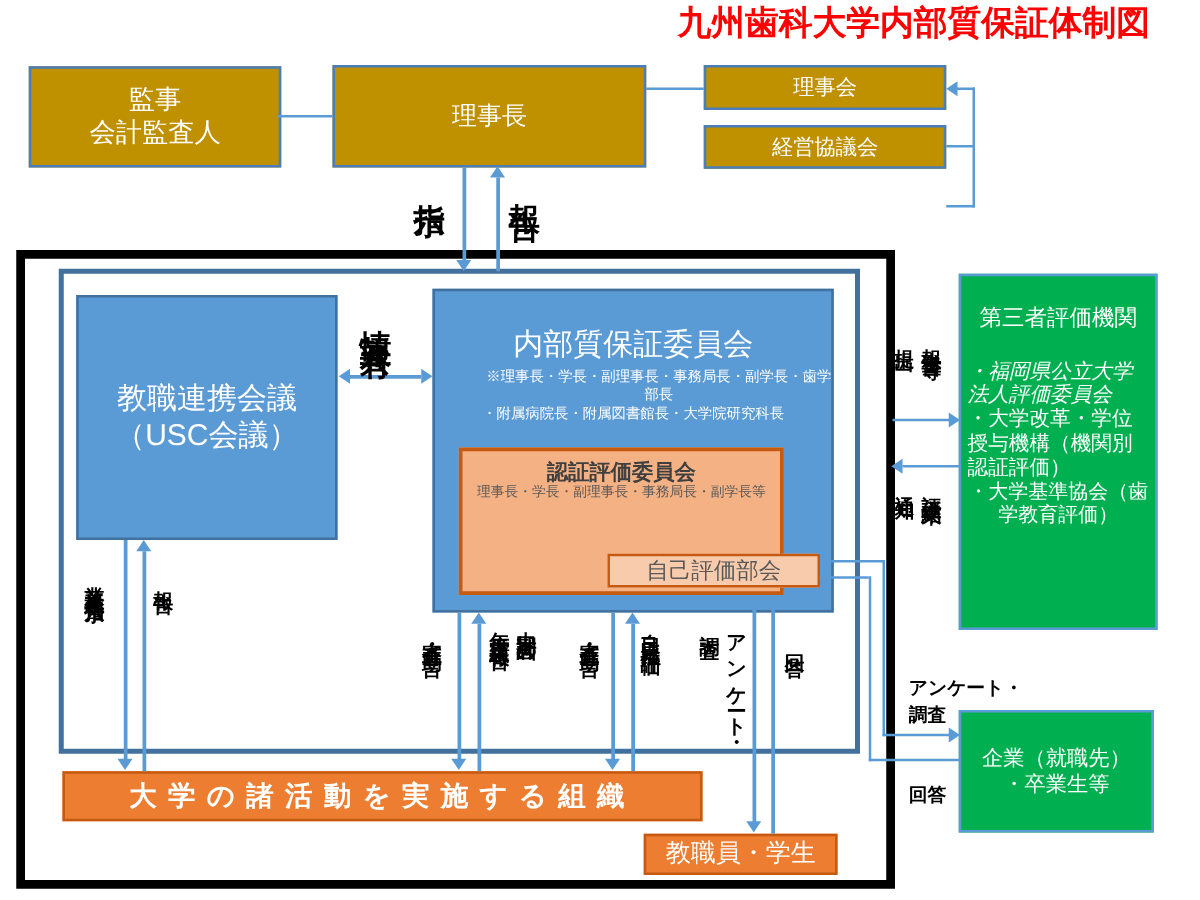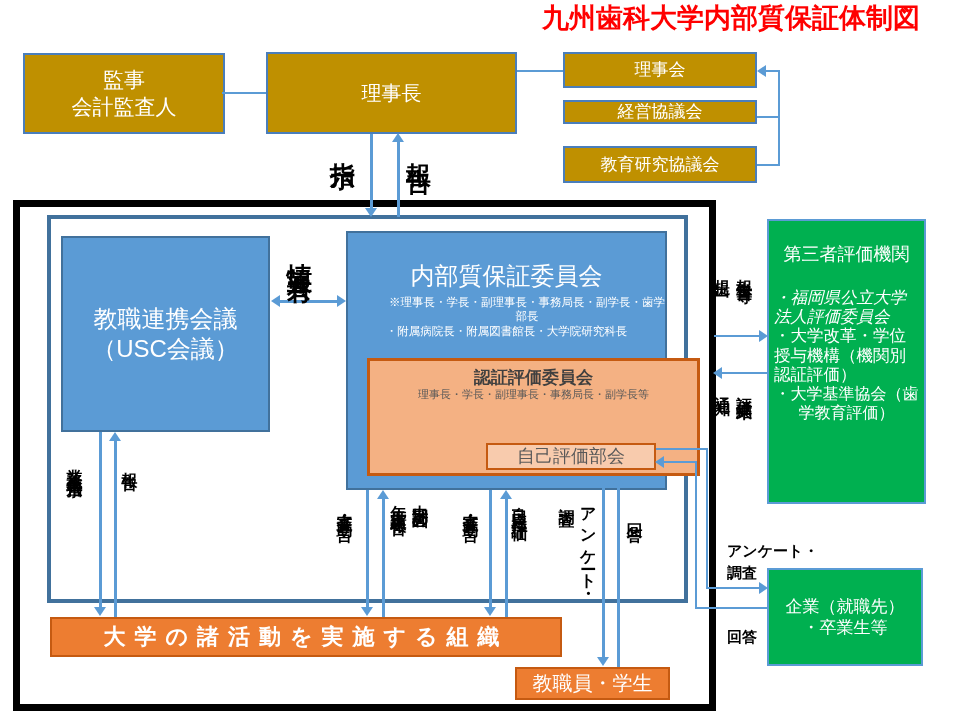--- a/index.html
+++ b/index.html
@@ -37,35 +37,34 @@
   <div class="abs" style="left:47px;top:215px;width:641px;height:388px;border:4px solid #41719C;"></div>
 
   <div class="box gold" style="left:23px;top:53px;width:202px;height:81px;font-size:21px;">
     <span>監事</span>
     <span>会計監査人</span>
   </div>
   <div class="box gold" style="left:266px;top:52px;width:251px;height:82px;font-size:20px;">
     <span>理事長</span>
   </div>
   <div class="box gold" style="left:563px;top:52px;width:194px;height:36px;font-size:17px;">理事会</div>
-  <div class="box gold" style="left:563px;top:100px;width:194px;height:24px;font-size:17px;">経営協議会</div>
-  <div class="box gold" style="left:563px;top:146px;width:194px;height:37px;font-size:17px;">教育研究協議会</div>
+  <div class="box gold" style="left:563px;top:100px;width:194px;height:35px;font-size:17px;">経営協議会</div>
 
   <div class="box blue" style="left:61px;top:236px;width:209px;height:196px;font-size:24px;">
     <span>教職連携会議</span>
     <span>（USC会議）</span>
   </div>
 
   <div class="box blue" style="left:346px;top:231px;width:321px;height:259px;justify-content:flex-start;padding-top:28px;">
     <span style="font-size:24px;">内部質保証委員会</span>
     <span style="font-size:11.5px;margin-top:4px;margin-left:41px;">※理事長・学長・副理事長・事務局長・副学長・歯学部長</span>
     <span style="font-size:11.5px;">・附属病院長・附属図書館長・大学院研究科長</span>
   </div>
 
-  <div class="box orangeL" style="left:367px;top:358px;width:333px;height:118px;justify-content:flex-start;padding-top:6px;">
+  <div class="box orangeL" style="left:367px;top:358px;width:260px;height:118px;justify-content:flex-start;padding-top:6px;">
     <span style="font-size:17px;font-weight:700;">認証評価委員会</span>
     <span style="font-size:11px;color:#595959;">理事長・学長・副理事長・事務局長・副学長等</span>
   </div>
   <div class="box orangeS" style="left:486px;top:443px;width:170px;height:27px;font-size:18px;">自己評価部会</div>
 
   <div class="box orangeB" style="left:50px;top:617px;width:512px;height:40px;font-size:22px;font-weight:700;letter-spacing:9px;">大学の諸活動を実施する組織</div>
   <div class="box orangeB" style="left:515px;top:667px;width:155px;height:33px;font-size:20px;">教職員・学生</div>
 
   <div class="box green" style="left:767px;top:219px;width:159px;height:285px;justify-content:flex-start;padding:22px 5px 0 5px;">
     <span style="font-size:18px;">第三者評価機関</span>

